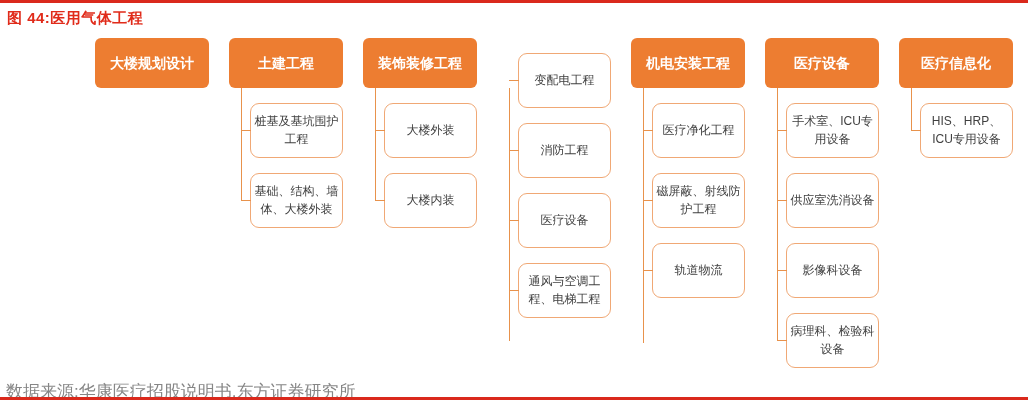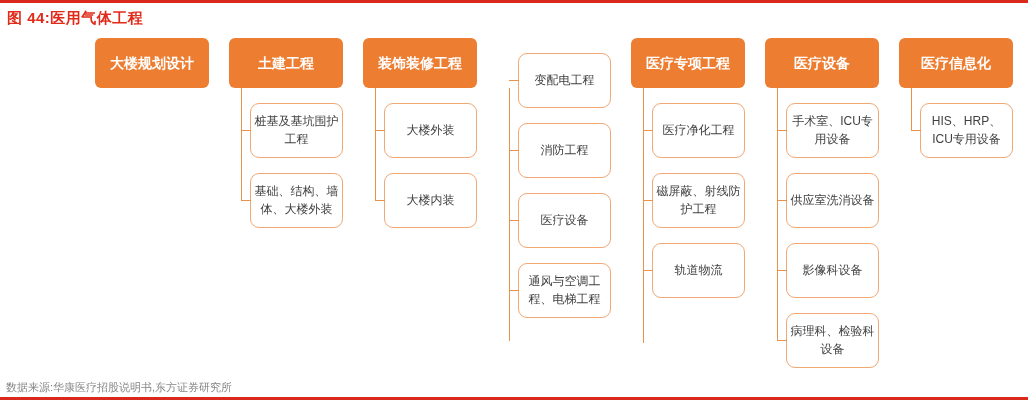--- a/index.html
+++ b/index.html
@@ -17,21 +17,21 @@
     font-size:14px; font-weight:bold; display:flex; align-items:center; justify-content:center;
     text-align:right; line-height:1.2; padding:2px; }
   .kid { position:relative; margin-left:21px; margin-top:15px; min-height:55px;
     border:1.5px solid #f0a875; border-radius:9px; background:#ffffff;
     color:#3f3f3f; font-size:12px; line-height:1.45; text-align:center;
     display:flex; align-items:center; justify-content:center; padding:3px 2px; }
   .kid::before { content:""; position:absolute; left:-10px; top:calc(50% - 1px);
     width:10px; border-top:1.5px solid #e8924c; }
   .rail { position:absolute; left:12px; top:50px; width:0; border-left:1.5px solid #e8924c; }
 
-  .source-note { position:absolute; left:6px; top:380px; font-size:11px; color:#868686; }
+  .source-note { position:absolute; left:6px; top:380px; font-size:17px; color:#868686; }
   .bottomline { position:absolute; left:0; top:397px; width:1028px; height:3px; background:#da291c; }
 </style>
 </head>
 <body>
 
 <div class="page">
   <div class="topline"></div>
   <div class="figure-title">图 44:医用气体工程</div>
 
   <div class="flow">
@@ -51,21 +51,21 @@
         <div class="rail" style="height: 112.5px;"></div>
       </div>
       <div class="col">
         <div class="kid">变配电工程</div>
         <div class="kid">消防工程</div>
         <div class="kid">医疗设备</div>
         <div class="kid">通风与空调工程、电梯工程</div>
         <div class="rail" style="height: 252.5px;"></div>
       </div>
       <div class="col">
-        <div class="hdr">医疗专项工程</div>
+        <div class="hdr">机电安装工程</div>
         <div class="kid">医疗净化工程</div>
         <div class="kid">磁屏蔽、射线防护工程</div>
         <div class="kid">轨道物流</div>
         <div class="rail" style="height: 255px;"></div>
       </div>
       <div class="col">
         <div class="hdr">医疗设备</div>
         <div class="kid">手术室、ICU专用设备</div>
         <div class="kid">供应室洗消设备</div>
         <div class="kid">影像科设备</div>

